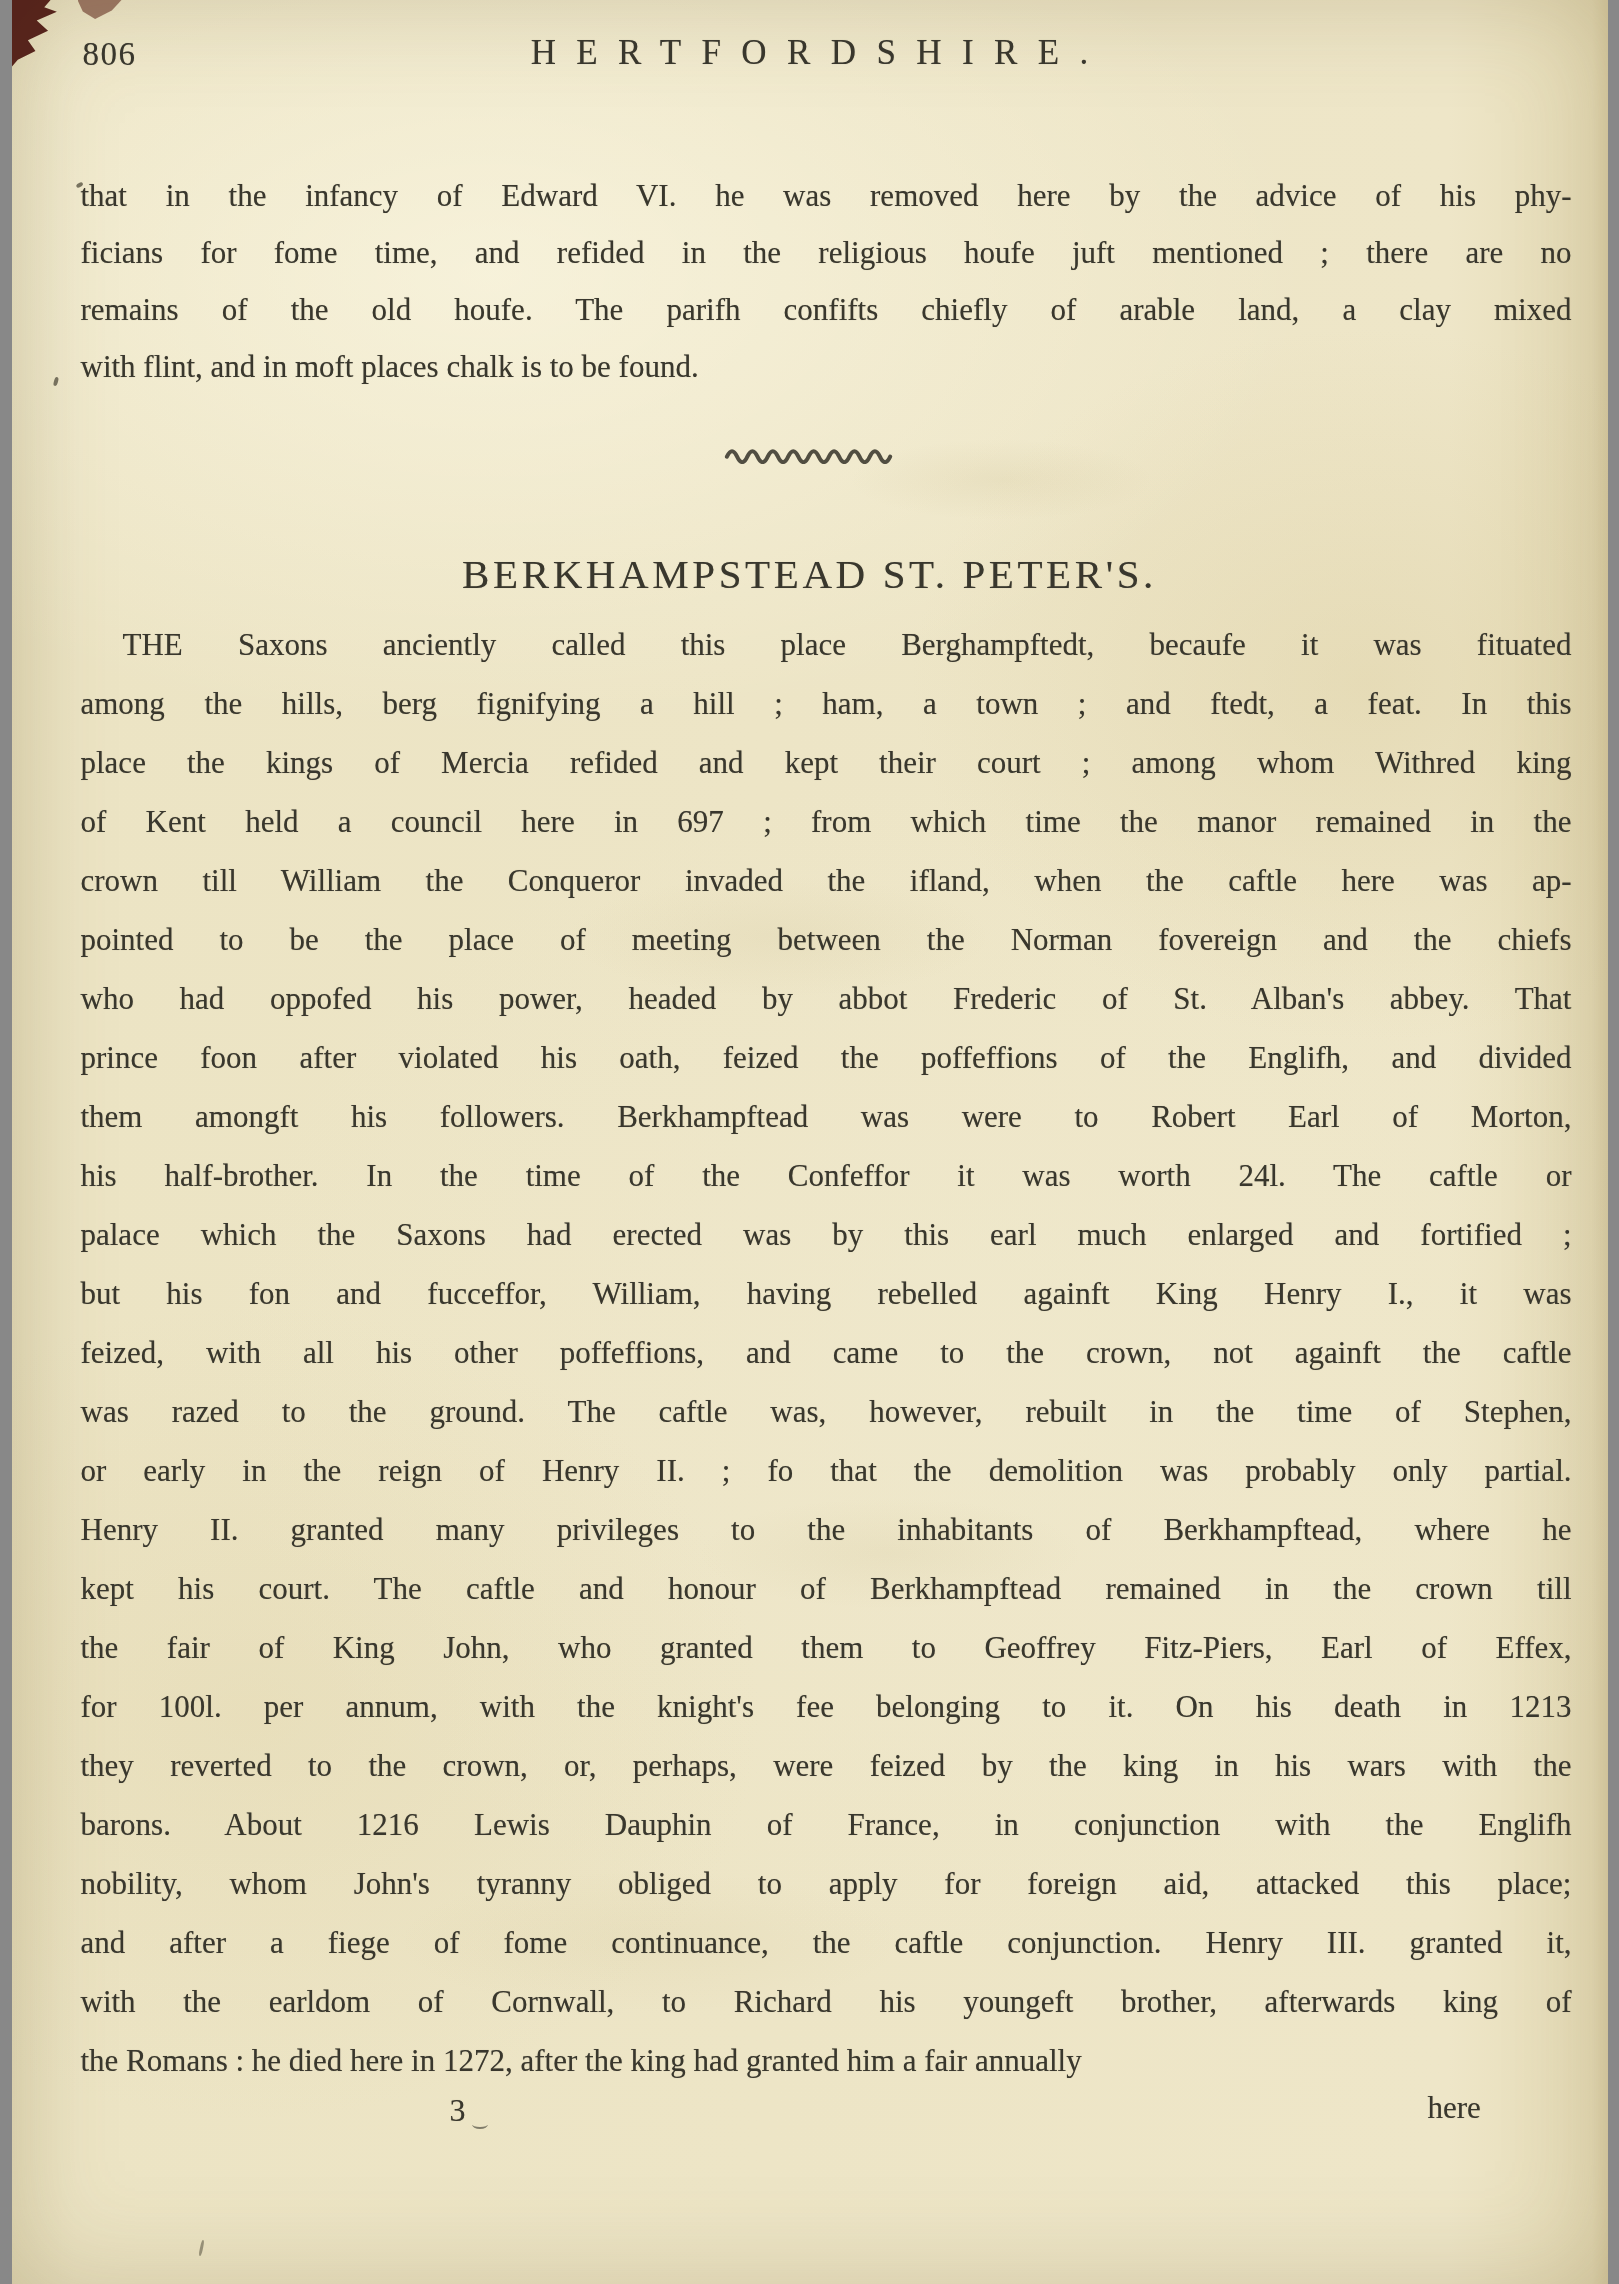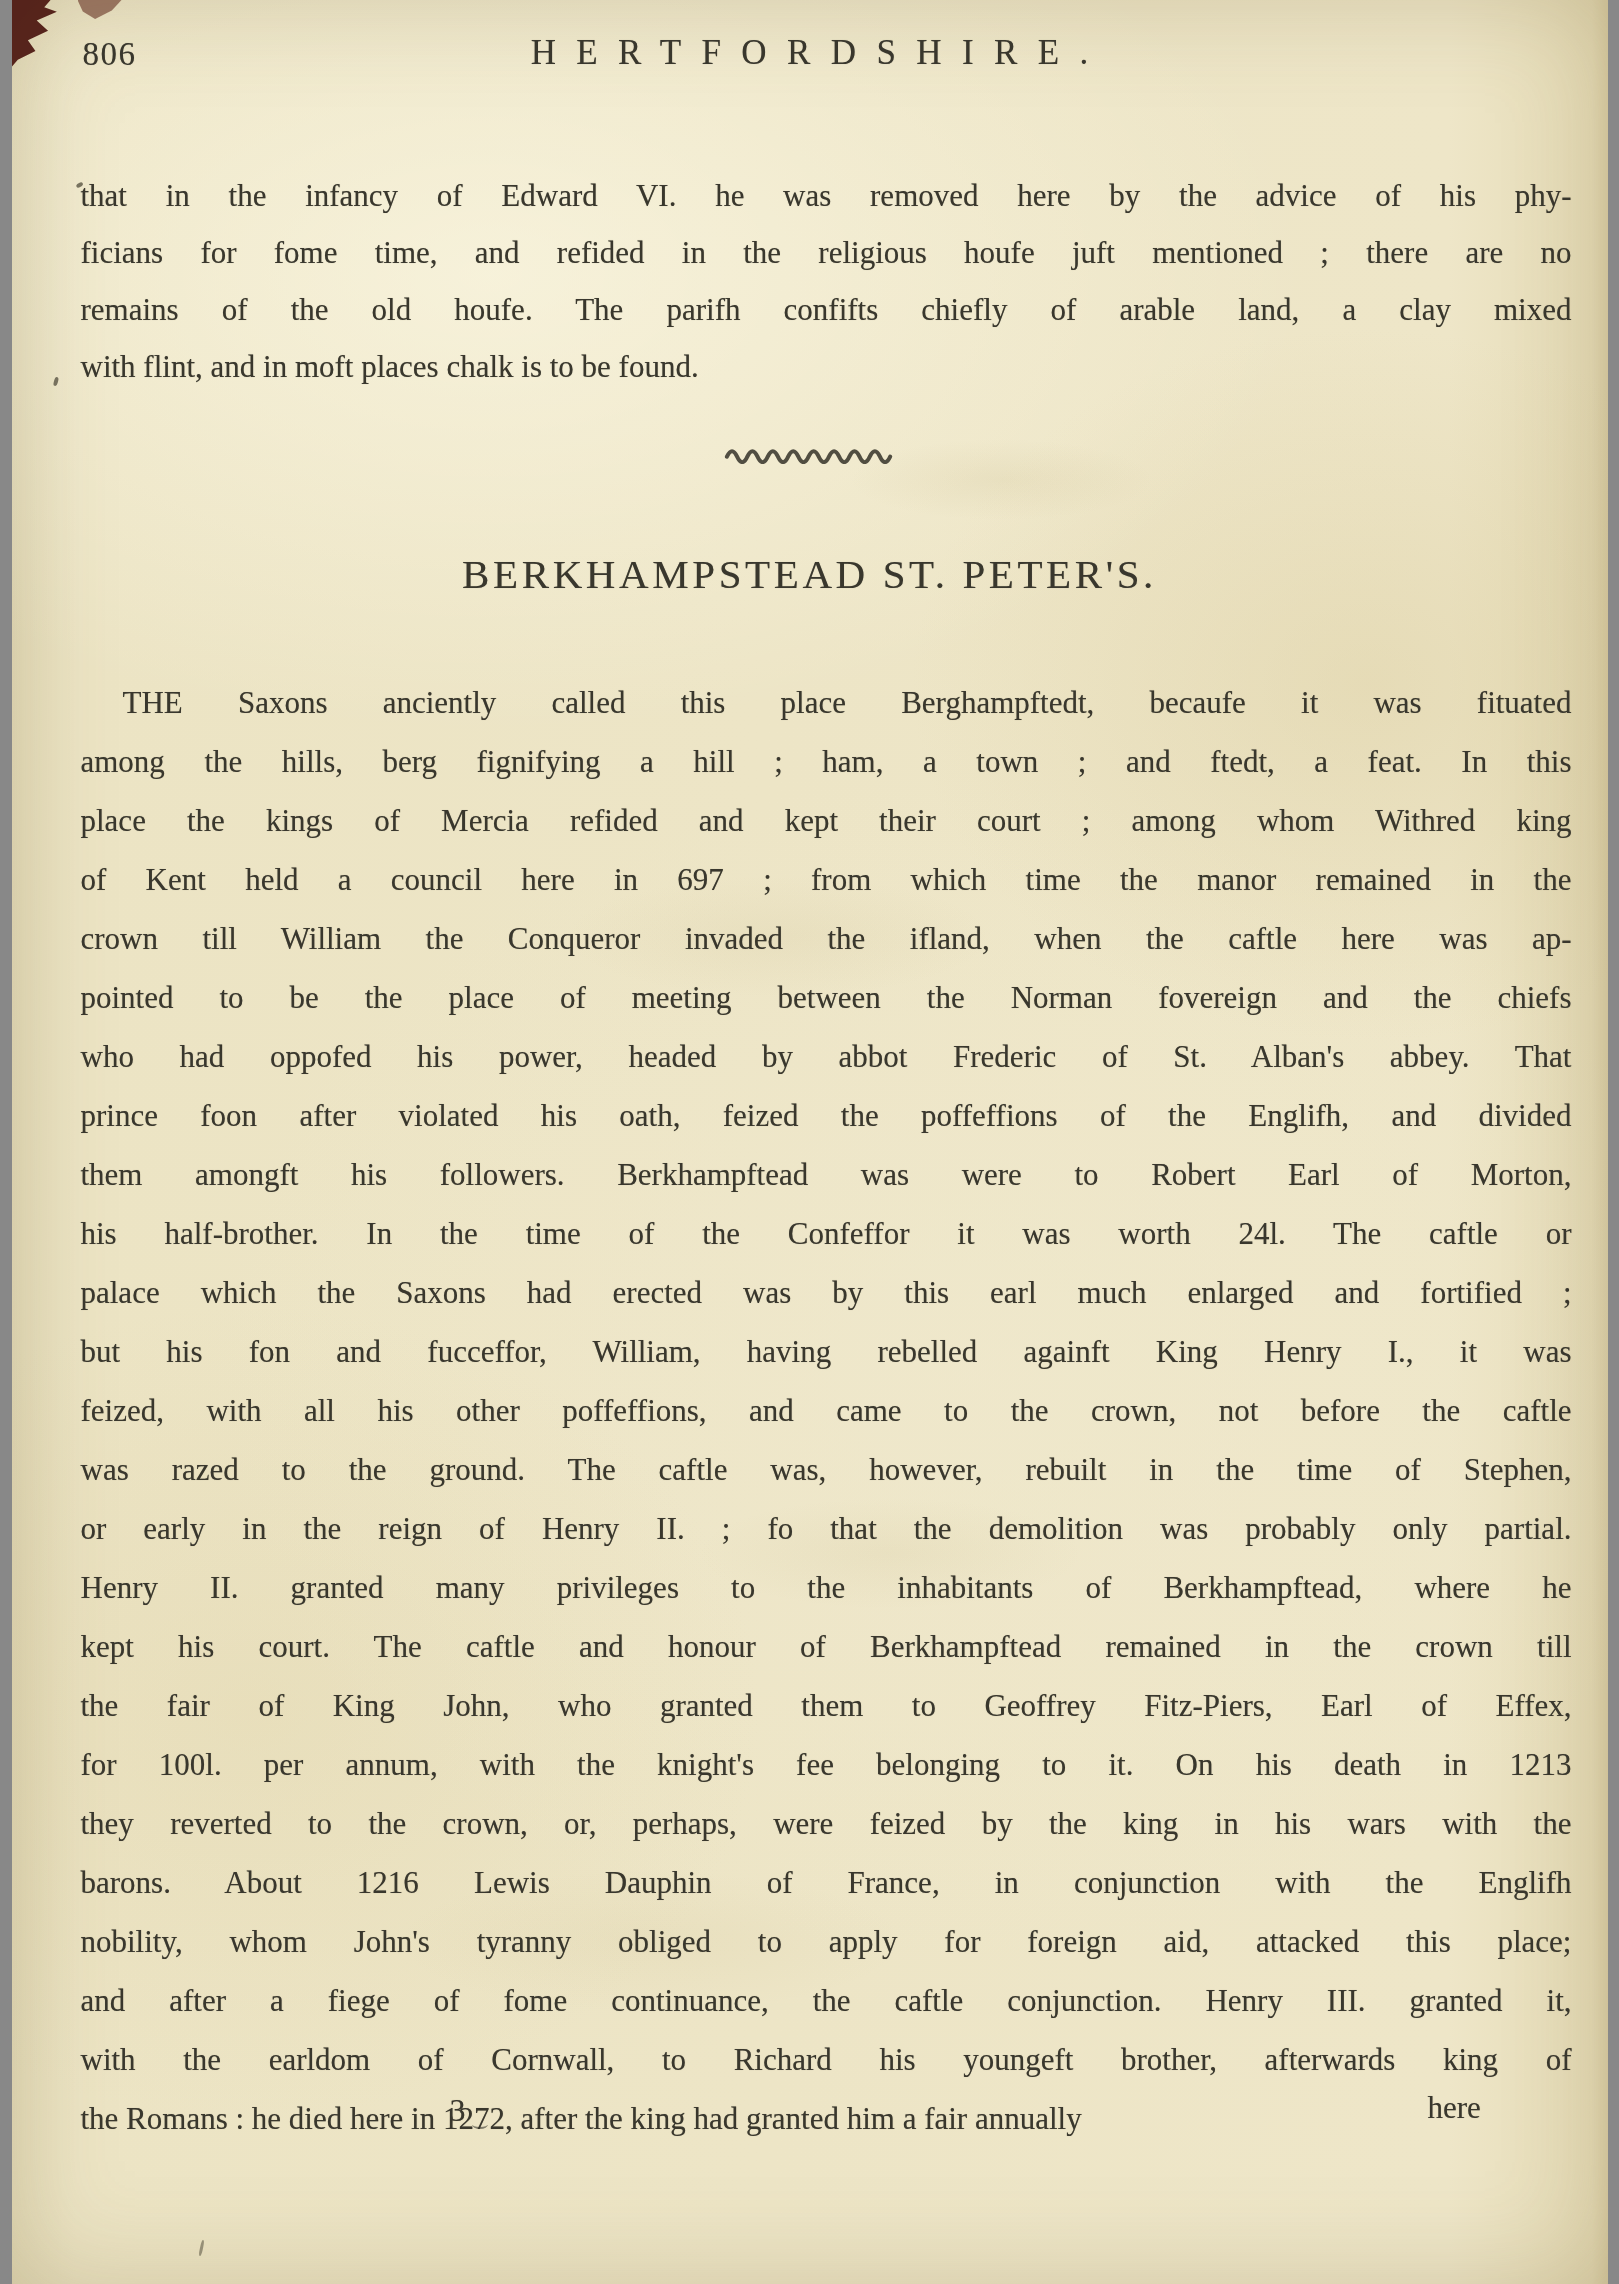--- a/index.html
+++ b/index.html
@@ -41,21 +41,21 @@
   .pagenum { position:absolute; left:71px; top:36px; font-size:33px; letter-spacing:1.5px; }
   .running-title {
     position:absolute; left:0; right:0; top:33px;
     text-align:center; font-size:35px; letter-spacing:20.4px; text-indent:20.4px;
     white-space:nowrap;
   }
   .para { position:absolute; left:69px; width:1491px; font-size:31px; }
   .para .line { text-align:justify; text-align-last:justify; }
   .para .line:last-child { text-align-last:left; }
   #para1 { top:167px; line-height:57px; }
-  #para2 { top:673px; line-height:59px; }
+  #para2 { top:615px; line-height:59px; }
   #para2 .line:first-child { text-indent:42px; }
   .divider { position:absolute; left:50%; transform:translateX(-50%); top:445px; }
   .heading {
     position:absolute; left:0; right:0; top:550px;
     text-align:center; font-size:41px; letter-spacing:3.6px; white-space:nowrap;
   }
   .sig { position:absolute; left:438px; top:2092px; font-size:32px; }
   .sig::after { content:""; position:absolute; left:22px; top:28px; width:16px; height:7.3px;
     border-bottom:2.2px solid rgba(57,55,45,0.6); border-radius:0 0 50% 50%; }
   .catchword { position:absolute; left:1416px; top:2090px; font-size:31px; }
@@ -96,21 +96,21 @@
       <div class="line">place the kings of Mercia refided and kept their court ; among whom Withred king</div>
       <div class="line">of Kent held a council here in 697 ; from which time the manor remained in the</div>
       <div class="line">crown till William the Conqueror invaded the ifland, when the caftle here was ap-</div>
       <div class="line">pointed to be the place of meeting between the Norman fovereign and the chiefs</div>
       <div class="line">who had oppofed his power, headed by abbot Frederic of St. Alban's abbey. That</div>
       <div class="line">prince foon after violated his oath, feized the poffeffions of the Englifh, and divided</div>
       <div class="line">them amongft his followers. Berkhampftead was were to Robert Earl of Morton,</div>
       <div class="line">his half-brother. In the time of the Confeffor it was worth 24l. The caftle or</div>
       <div class="line">palace which the Saxons had erected was by this earl much enlarged and fortified ;</div>
       <div class="line">but his fon and fucceffor, William, having rebelled againft King Henry I., it was</div>
-      <div class="line">feized, with all his other poffeffions, and came to the crown, not before the caftle</div>
+      <div class="line">feized, with all his other poffeffions, and came to the crown, not againft the caftle</div>
       <div class="line">was razed to the ground. The caftle was, however, rebuilt in the time of Stephen,</div>
       <div class="line">or early in the reign of Henry II. ; fo that the demolition was probably only partial.</div>
       <div class="line">Henry II. granted many privileges to the inhabitants of Berkhampftead, where he</div>
       <div class="line">kept his court. The caftle and honour of Berkhampftead remained in the crown till</div>
       <div class="line">the fair of King John, who granted them to Geoffrey Fitz-Piers, Earl of Effex,</div>
       <div class="line">for 100l. per annum, with the knight's fee belonging to it. On his death in 1213</div>
       <div class="line">they reverted to the crown, or, perhaps, were feized by the king in his wars with the</div>
       <div class="line">barons. About 1216 Lewis Dauphin of France, in conjunction with the Englifh</div>
       <div class="line">nobility, whom John's tyranny obliged to apply for foreign aid, attacked this place;</div>
       <div class="line">and after a fiege of fome continuance, the caftle conjunction. Henry III. granted it,</div>

